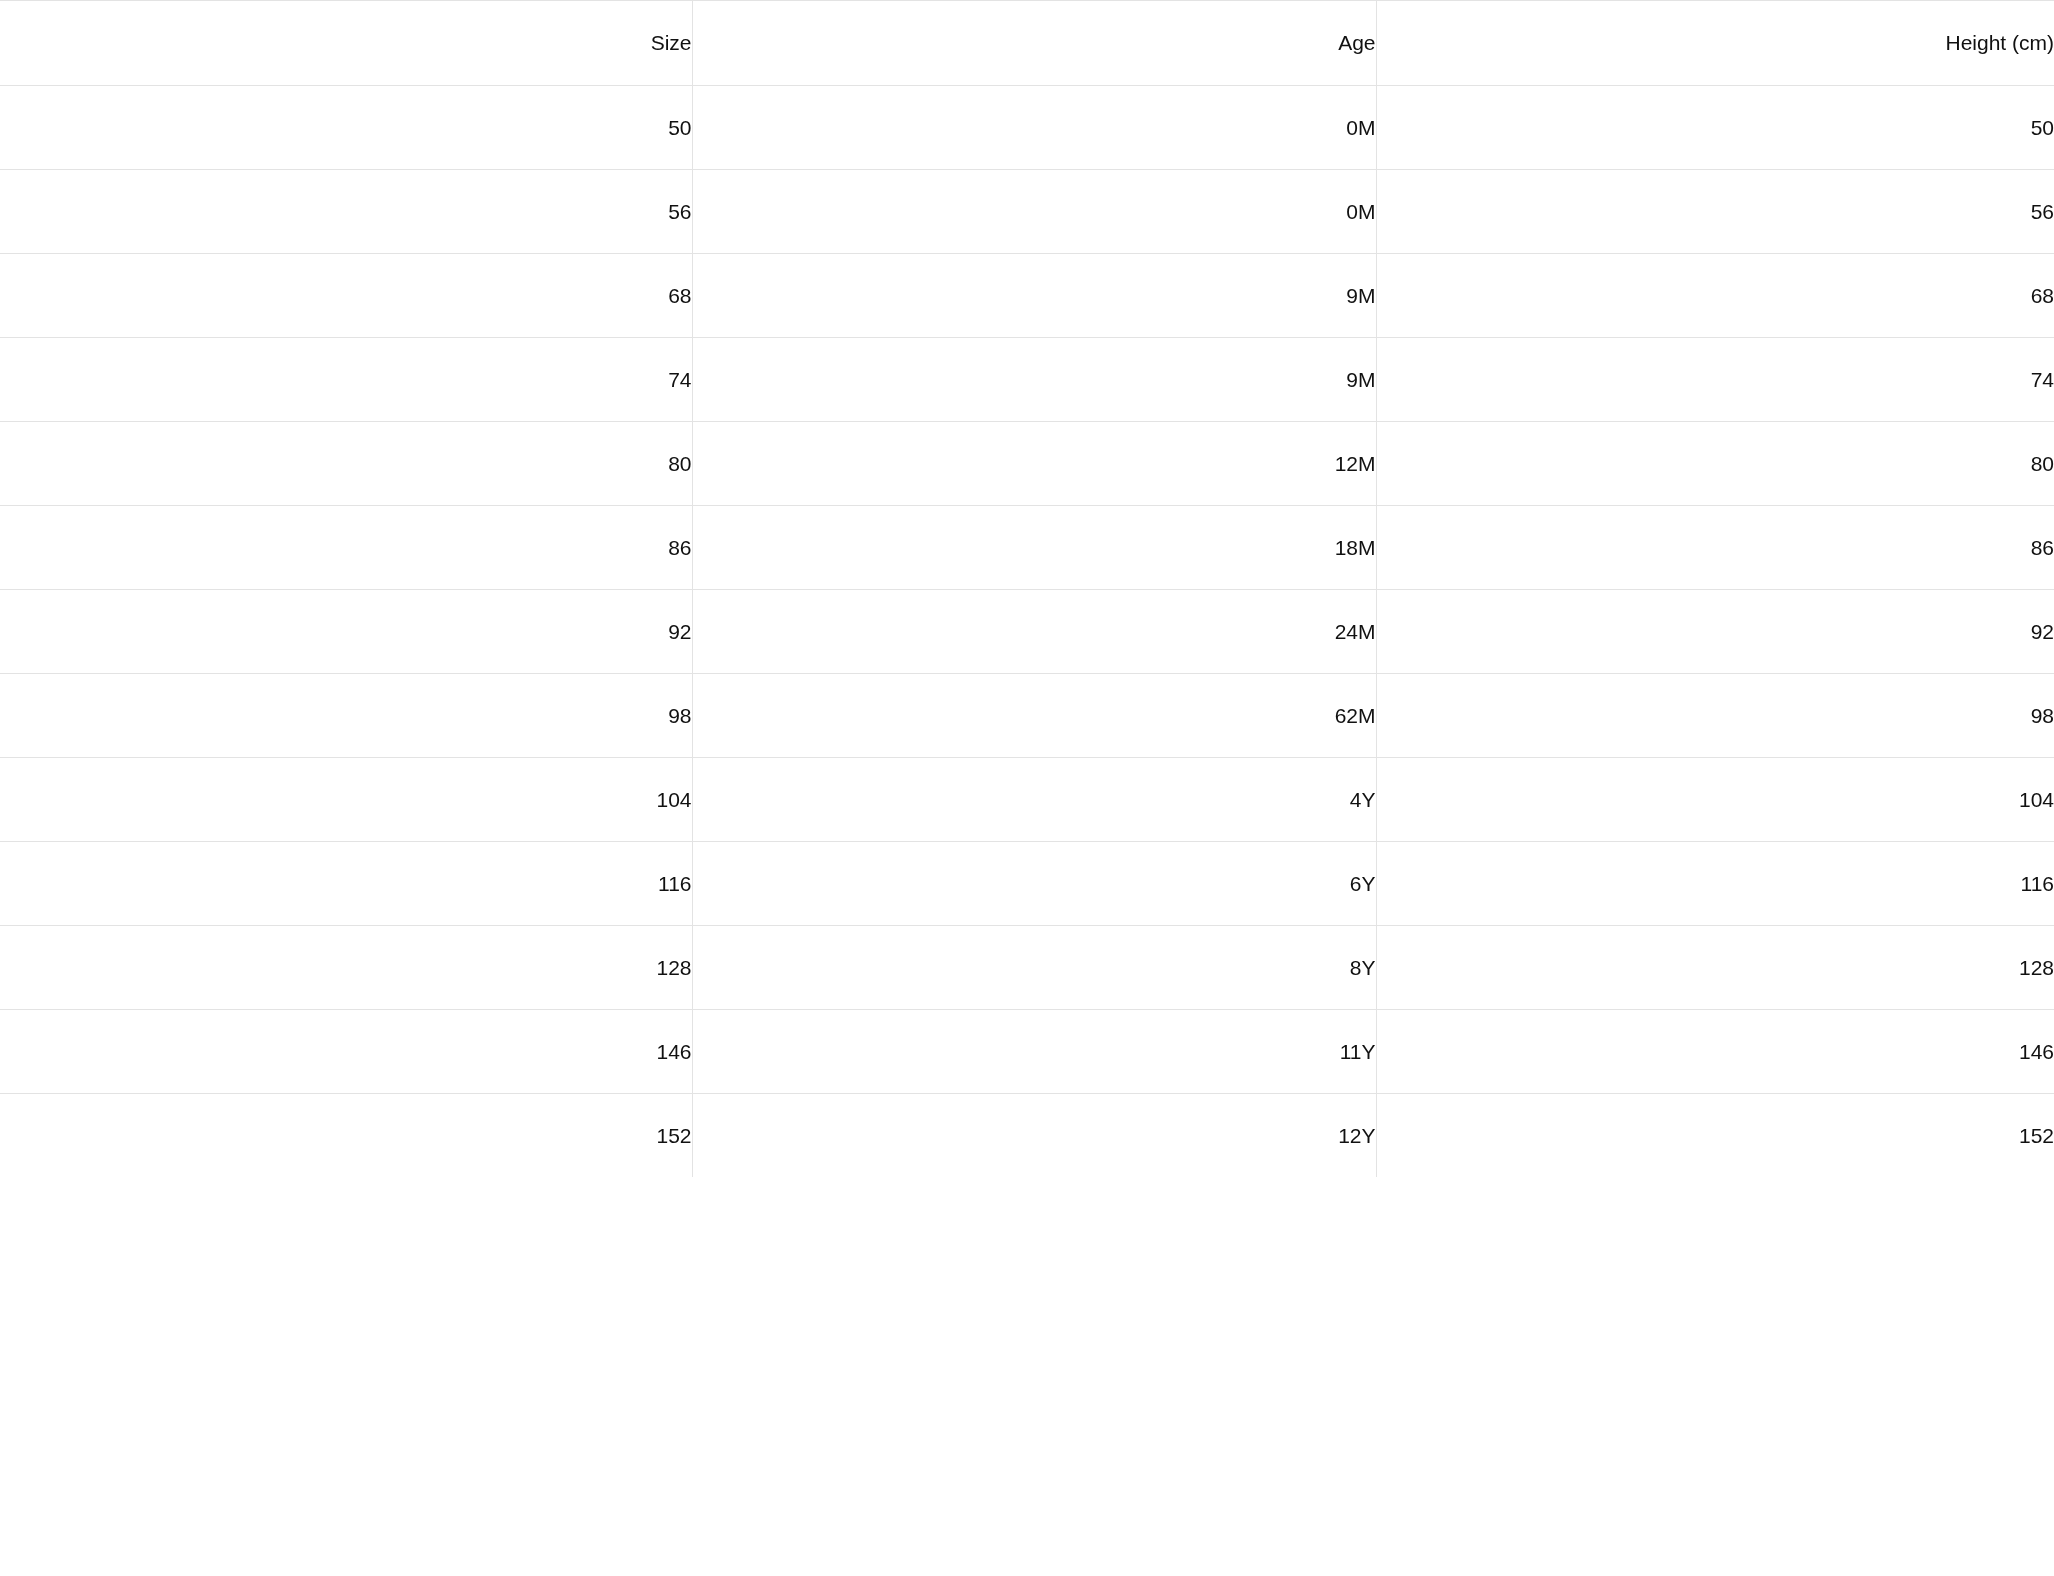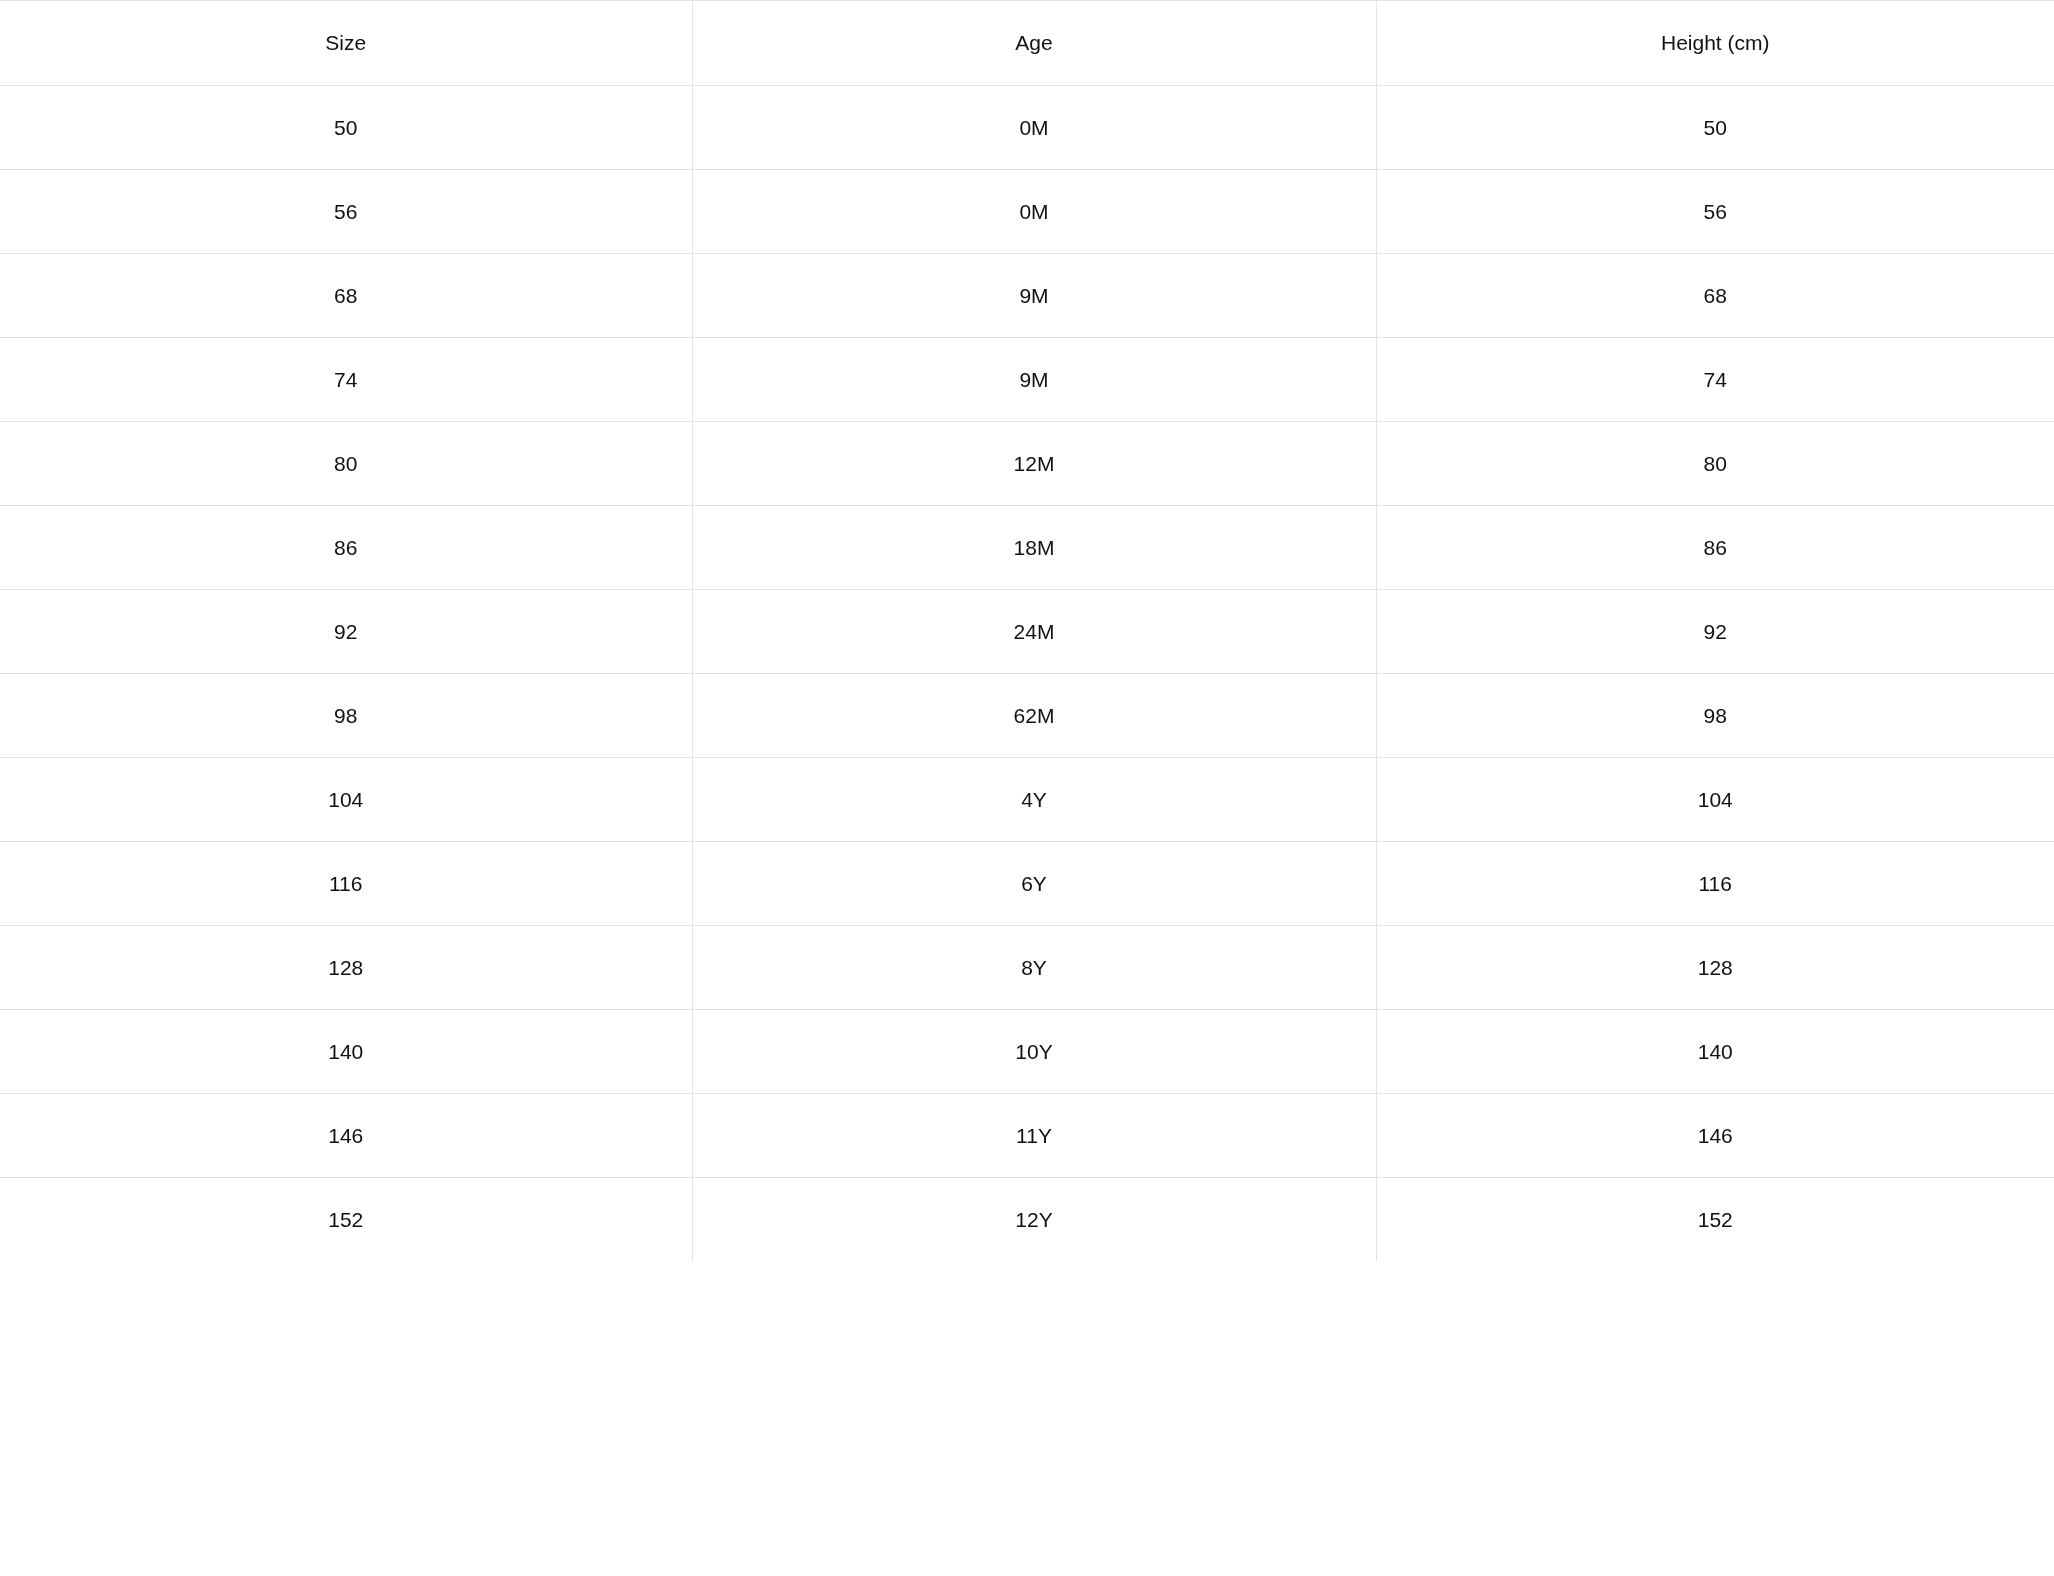--- a/index.html
+++ b/index.html
@@ -19,21 +19,21 @@
     table-layout: fixed;
   }
   .sizing-table col.col-size   { width: 692px; }
   .sizing-table col.col-age    { width: 684px; }
   .sizing-table col.col-height { width: 678px; }
 
   .sizing-table th,
   .sizing-table td {
     border: 1px solid #e3e3e3;
     border-left: none;
-    text-align: center;
+    text-align: right;
     font-weight: normal;
     font-size: 21px;
     line-height: 1.3;
     color: #111111;
     padding: 0;
     height: 83px;
     vertical-align: middle;
   }
   .sizing-table thead th {
     height: 84px;
@@ -112,25 +112,20 @@
         <td>116</td>
         <td>6Y</td>
         <td>116</td>
       </tr>
       <tr>
         <td>128</td>
         <td>8Y</td>
         <td>128</td>
       </tr>
       <tr>
-        <td>140</td>
-        <td>10Y</td>
-        <td>140</td>
-      </tr>
-      <tr>
         <td>146</td>
         <td>11Y</td>
         <td>146</td>
       </tr>
       <tr>
         <td>152</td>
         <td>12Y</td>
         <td>152</td>
       </tr>
     </tbody>

